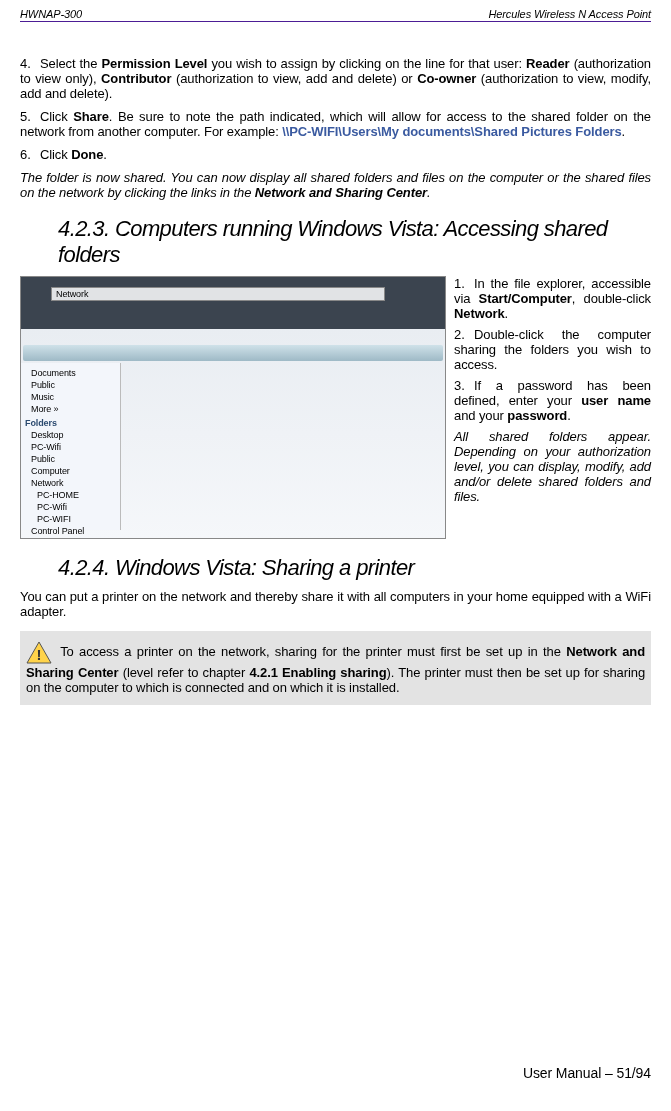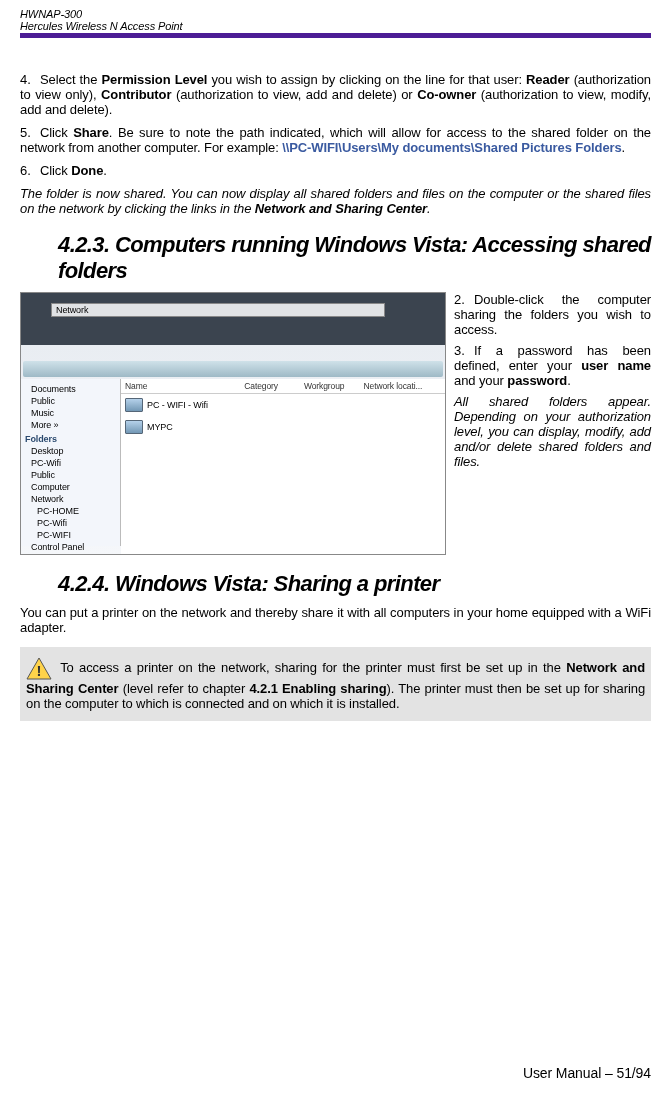--- a/index.html
+++ b/index.html
@@ -12,41 +12,40 @@
       color: #000;
       position: relative;
       padding: 8px 20px 20px 20px;
       letter-spacing: -0.1px;
     }
     .header {
       display: flex;
       justify-content: space-between;
       font-style: italic;
       font-size: 11px;
-      border-bottom: 5px solid #4c1d95;
+      border-bottom: 1px solid #4c1d95;
       padding-bottom: 1px;
       margin-bottom: 34px;
-      flex-direction: column;
     }
     .footer {
       position: absolute;
       bottom: 30px;
       right: 20px;
       font-size: 14px;
     }
     ol { list-style: none; }
     ol li { margin-bottom: 8px; text-align: justify; }
     .li-num { display: inline-block; width: 20px; }
     .blue-bold { color: #3a5aa0; font-weight: bold; }
     .italic-blue { color: #3a5aa0; font-style: italic; font-weight: bold; }
     .para { text-align: justify; margin-bottom: 8px; }
     .italic { font-style: italic; }
     h2 {
       font-size: 22px;
-      font-weight: bold;
+      font-weight: normal;
       font-style: italic;
       margin: 16px 0 8px 38px;
       letter-spacing: -0.6px;
     }
     h2.short { margin-left: 38px; }
     .two-col {
       display: flex;
       gap: 8px;
       margin-bottom: 8px;
     }
@@ -141,38 +140,25 @@
       <div>PC-Wifi</div>
       <div>Public</div>
       <div>Computer</div>
       <div>Network</div>
       <div style="padding-left:14px">PC-HOME</div>
       <div style="padding-left:14px">PC-Wifi</div>
       <div style="padding-left:14px">PC-WIFI</div>
       <div>Control Panel</div>
 
     </div>
-    <div class="image-main">
-      <div class="cols">
-        <span style="flex:2">Name</span>
-        <span style="flex:1">Category</span>
-        <span style="flex:1">Workgroup</span>
-        <span style="flex:1.3">Network locati...</span>
-      </div>
-      <div class="row">
-          <div class="pc-icon"></div>
-          <span>PC - WIFI - Wifi</span>
-        </div>
-      <div class="row">
-          <div class="pc-icon"></div>
-          <span>MYPC</span>
-        </div>
-    </div>
   </div>
   <div class="right-col">
+    <ol>
+      <li><span class="li-num">1.</span><span>In the file explorer, accessible via </span><b>Start/Computer</b><span>, double-click </span><b>Network</b><span>.</span></li>
+    </ol>
     <ol>
       <li><span class="li-num">2.</span><span>Double-click the computer sharing the folders you wish to access.</span></li>
       <li><span class="li-num">3.</span><span>If a password has been defined, enter your </span><b>user name</b><span> and your </span><b>password</b><span>.</span></li>
     </ol>
     <p class="para italic">All shared folders appear. Depending on your authorization level, you can display, modify, add and/or delete shared folders and files.</p>
   </div>
 </div>
 
 <h2 class="short">4.2.4. Windows Vista: Sharing a printer</h2>
 <p class="para">You can put a printer on the network and thereby share it with all computers in your home equipped with a WiFi adapter.</p>

